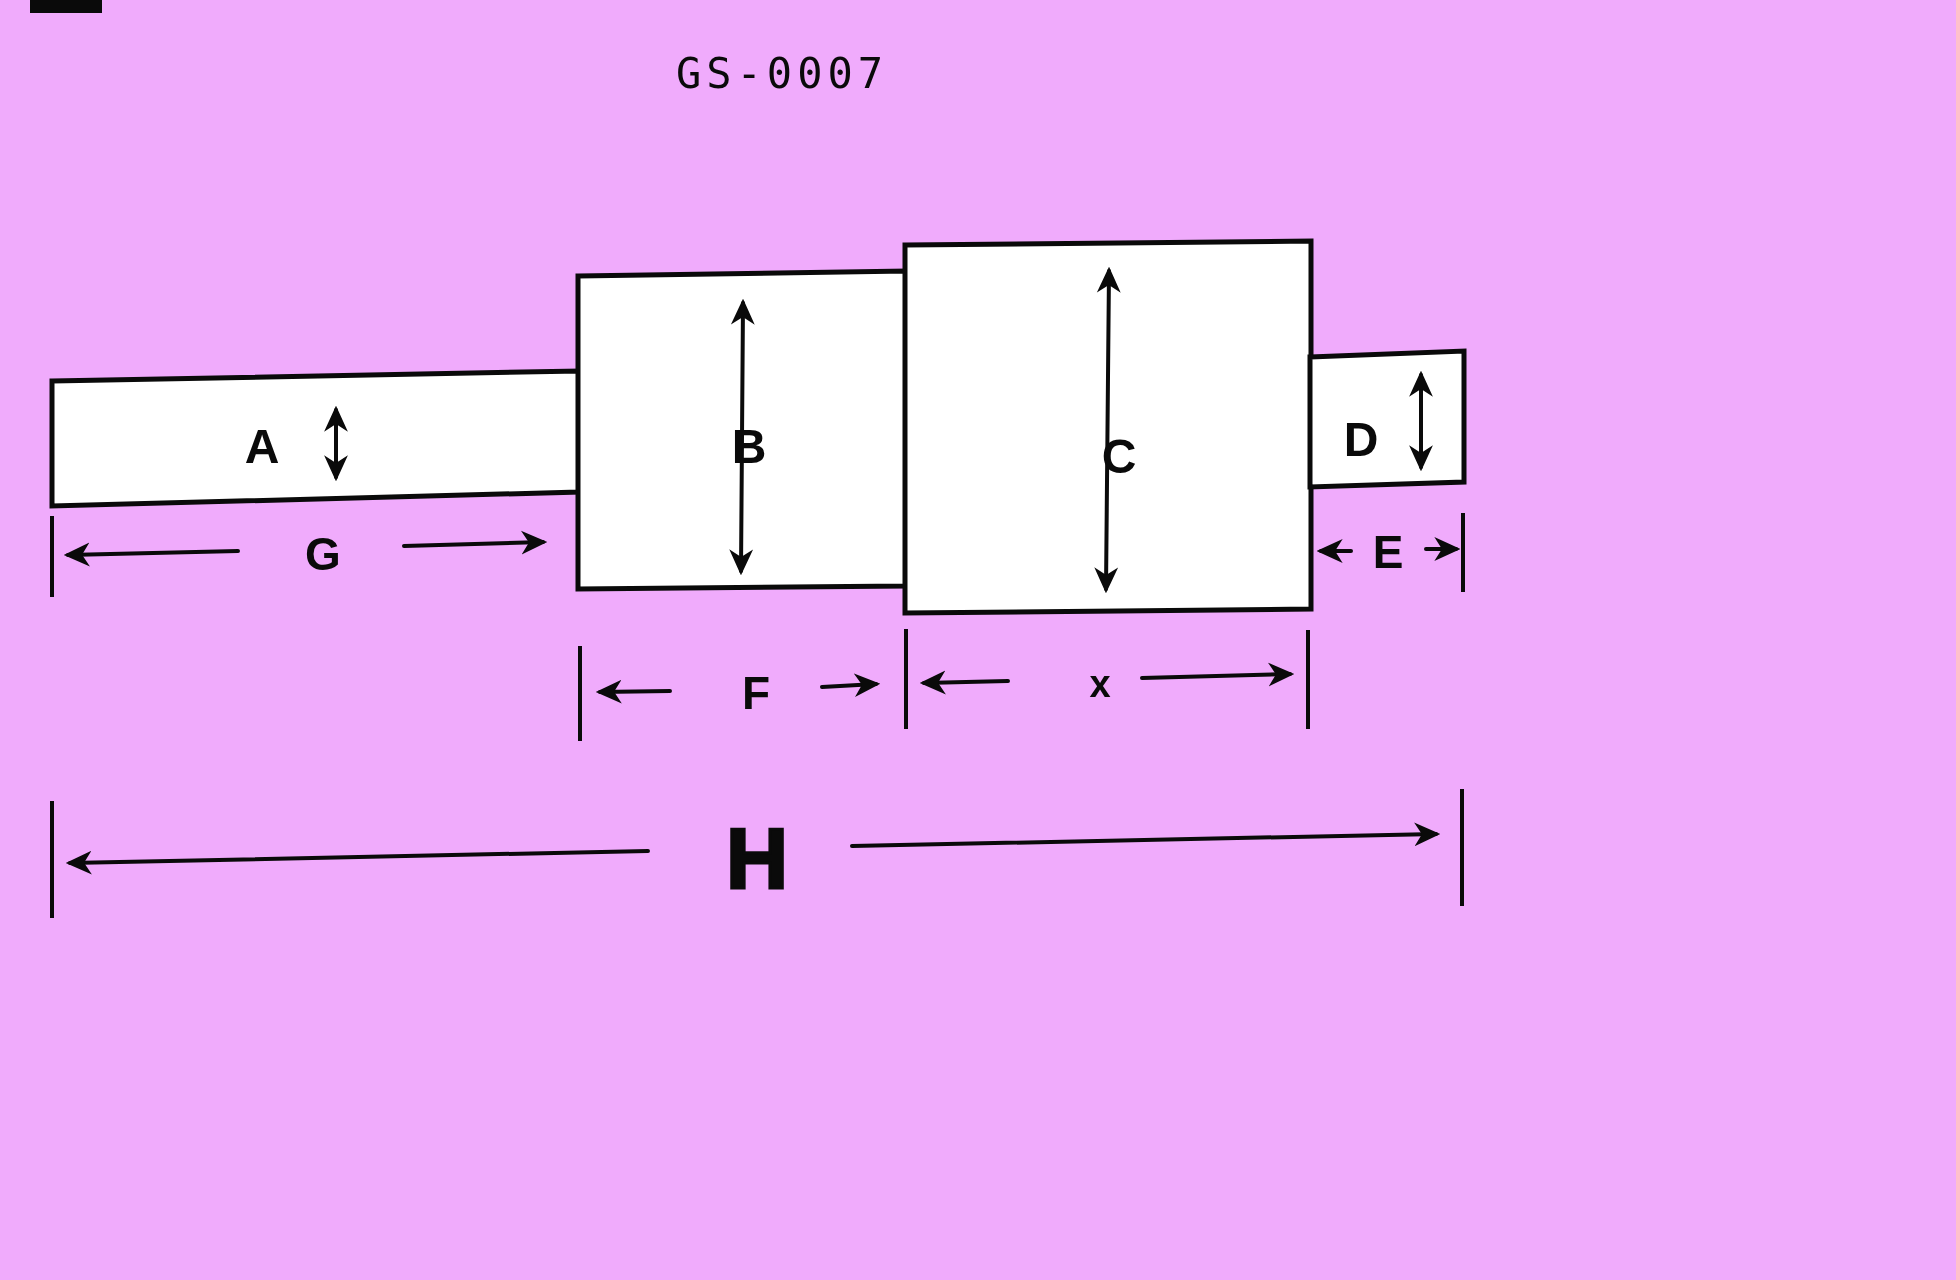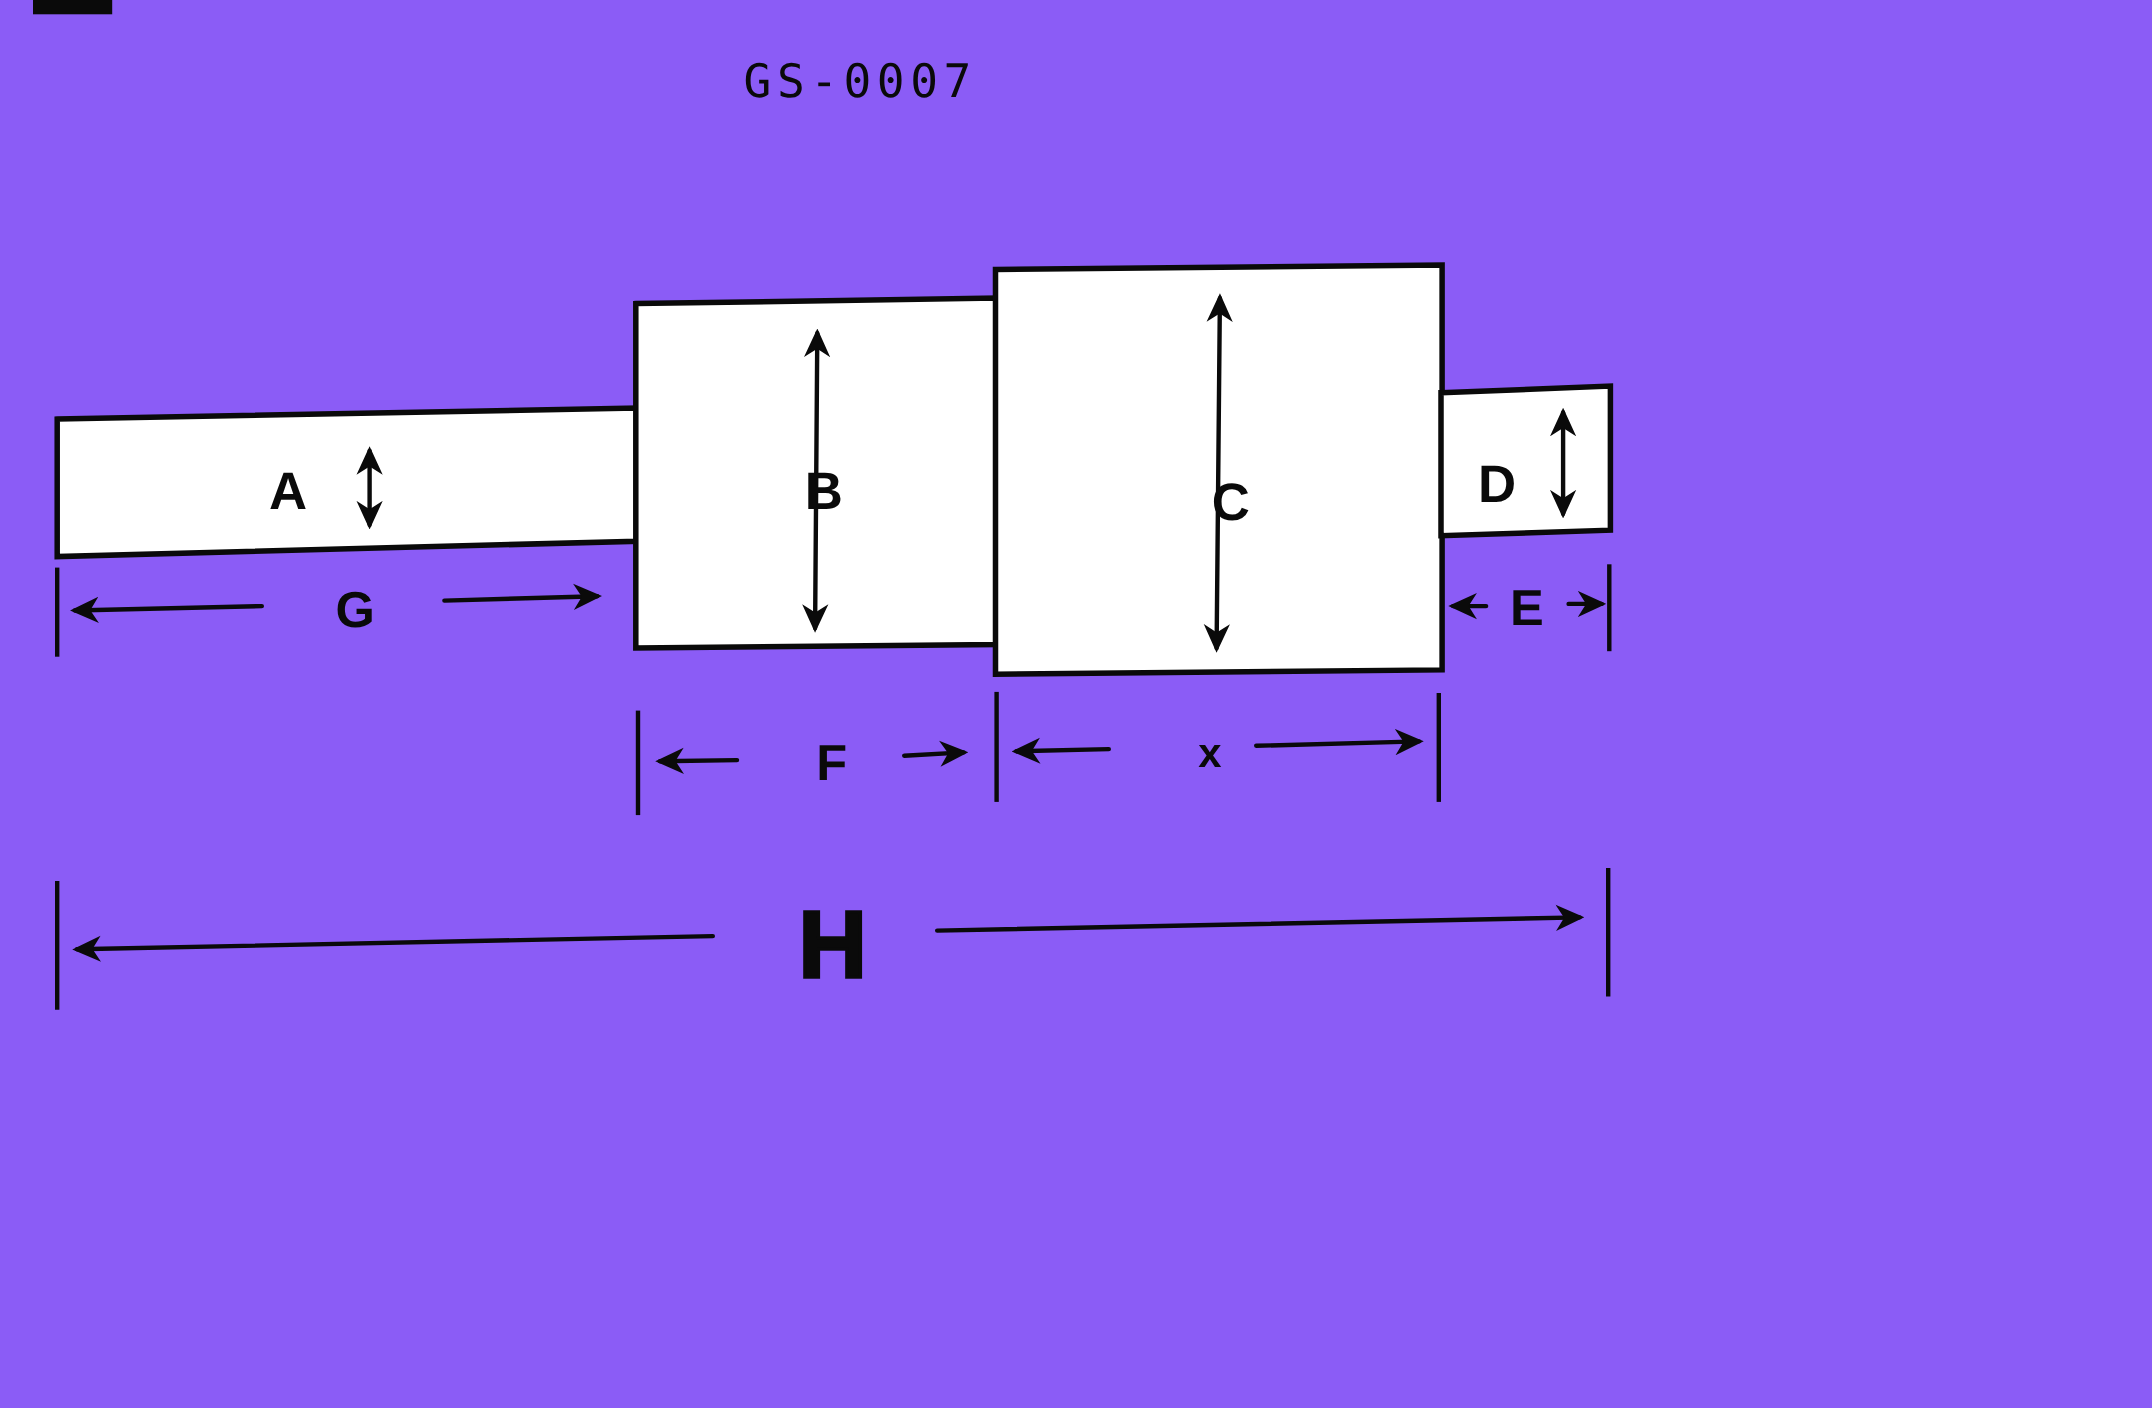--- a/index.html
+++ b/index.html
@@ -4,21 +4,21 @@
 <style>
   html, body {
     margin: 0;
     padding: 0;
     background: #ffffff;
   }
   .page {
     position: relative;
     width: 1956px;
     height: 1280px;
-    background: #8b5cf6;
+    background: #f0abfc;
     overflow: hidden;
     font-family: "Liberation Sans", sans-serif;
   }
   svg { display: block; }
 
   .ink-line {
     stroke: #0a0a0a;
     stroke-width: 4;
     fill: none;
     stroke-linecap: round;

